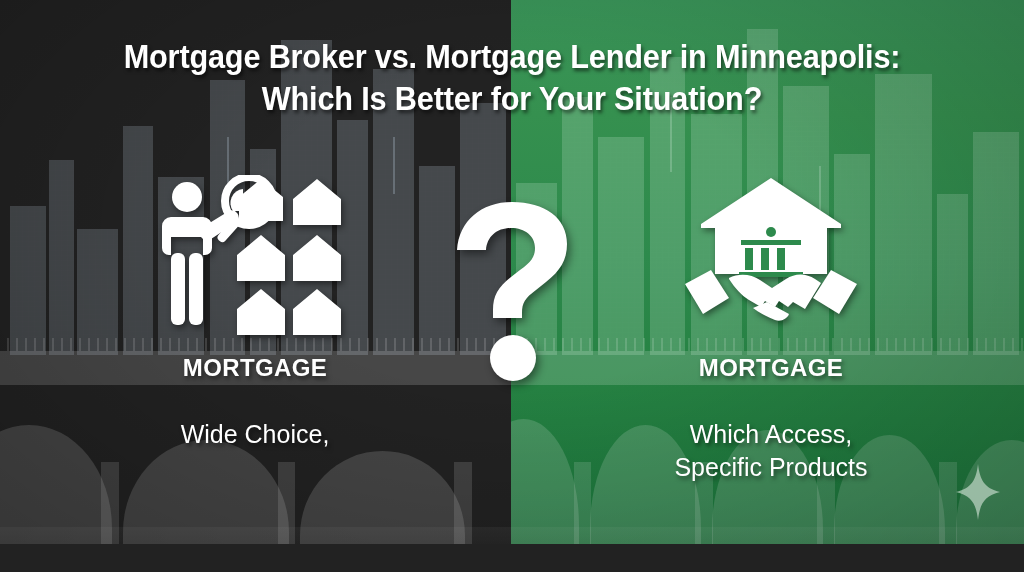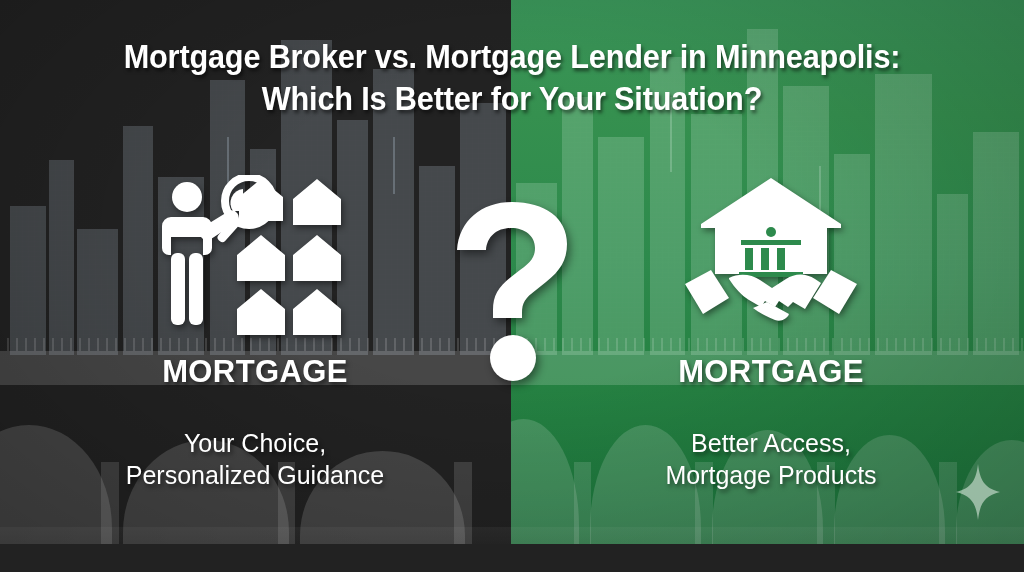--- a/index.html
+++ b/index.html
@@ -163,21 +163,21 @@
     align-items: center;
     justify-content: center;
   }
   .icon-wrap svg {
     filter: drop-shadow(2px 3px 3px rgba(0,0,0,.45));
   }
 
   .col-title {
     color: #fff;
     font-weight: bold;
-    font-size: 31px;
+    font-size: 24px;
     line-height: 1.18;
     letter-spacing: .4px;
     margin-top: 14px;
     text-shadow: 2px 3px 4px rgba(0,0,0,.5);
   }
   .col-title span { display: block; }
 
   .col-sub {
     color: #fff;
     font-size: 25px;
@@ -306,22 +306,21 @@
 
           <path d="M104 114 l24 20 v26 h-48 v-26 z M112 142 h16 v18 h-16 z"></path>
           <path d="M160 114 l24 20 v26 h-48 v-26 z M168 142 h16 v18 h-16 z"></path>
         </g>
       </svg>
     </div>
     <div class="col-title">
       <span>MORTGAGE</span>
     </div>
     <div class="col-sub">
-      <span>Your Choice,</span>
-      <span>Personalized Guidance</span>
+      <span>Wide Choice,</span>
     </div>
   </div>
 
   <div class="col col-right">
     <div class="icon-wrap">
       <svg width="176" height="158" viewBox="0 0 176 158">
         <g fill="#ffffff">
 
           <path d="M88 2 L18 48 v4 h14 v46 h112 v-46 h14 v-4 z"></path>
           <g fill="#2d8a4c">
@@ -337,22 +336,22 @@
           <path d="M174 108 l-26 -14 -18 28 26 16 z"></path>
           <path d="M46 102 c10 -5 22 -4 31 2 l12 8 14 -9 c9 -6 20 -6 29 0 l6 4 -16 26 -12 -7 -5 5 -9 -6 -4 6 -10 -6 -4 6 -12 -7 c-8 -5 -14 -12 -20 -21 z"></path>
           <path d="M70 132 c7 5 14 9 22 12 6 2 12 -1 14 -6 l-22 -12 z"></path>
         </g>
       </svg>
     </div>
     <div class="col-title">
       <span>MORTGAGE</span>
     </div>
     <div class="col-sub">
-      <span>Better Access,</span>
-      <span>Mortgage Products</span>
+      <span>Which Access,</span>
+      <span>Specific Products</span>
     </div>
   </div>
 
   <svg class="qmark" width="110" height="180" viewBox="0 0 110 180">
     <g fill="#ffffff">
       <path d="M55 0 C24 0 2 19 0 48 h29 c1 -13 10 -22 25 -22 14 0 24 8 24 20 0 9 -4 14 -15 22 l-9 7 c-13 10 -18 19 -18 33 v8 h29 v-5 c0 -10 3 -15 14 -23 l10 -8 c14 -11 21 -22 21 -38 C110 16 88 0 55 0 z"></path>
       <circle cx="56" cy="156" r="23"></circle>
     </g>
   </svg>
 

